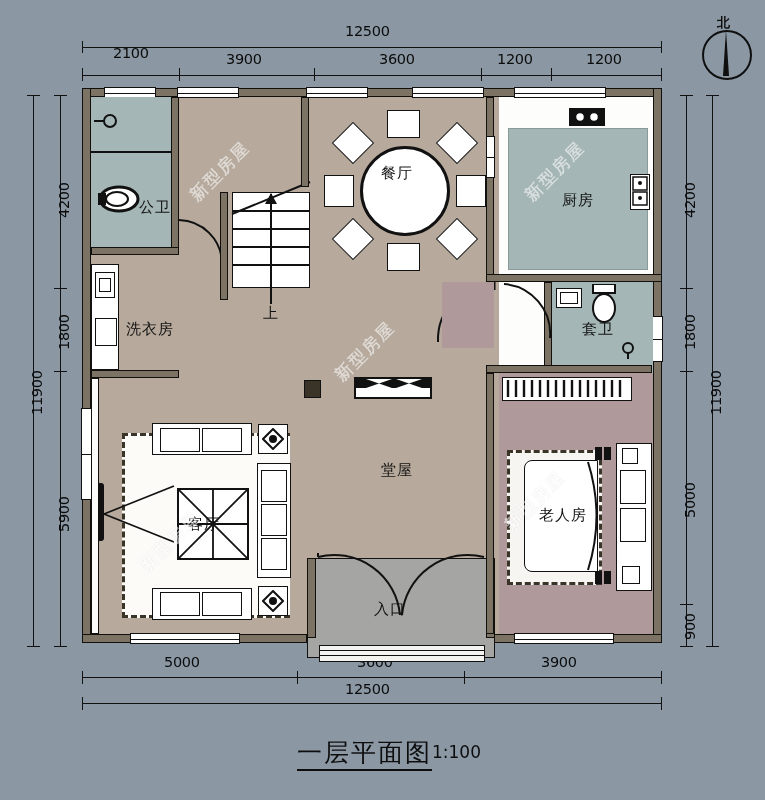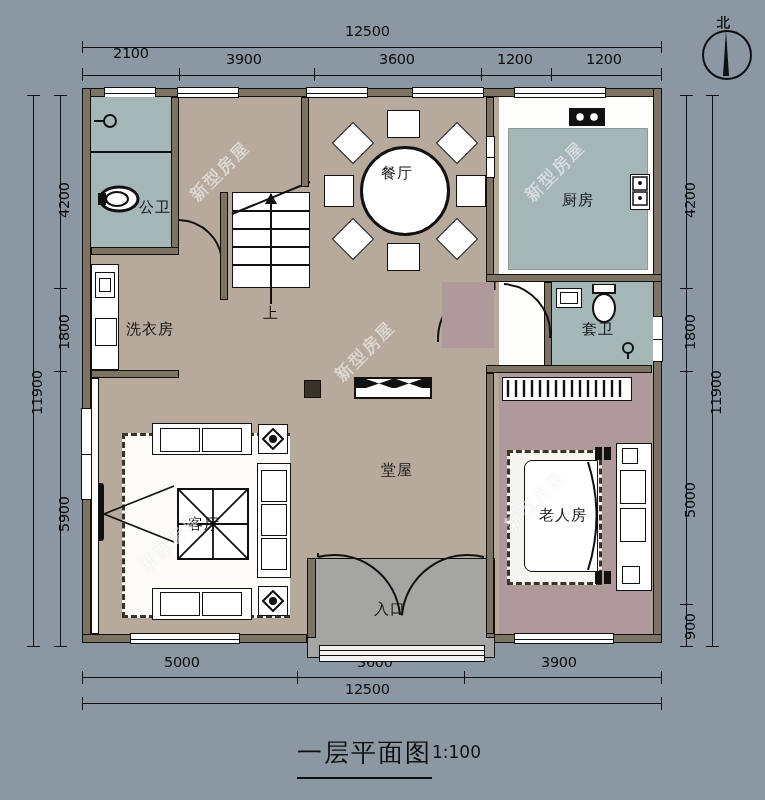--- a/index.html
+++ b/index.html
@@ -43,21 +43,21 @@
   }
 
   .furn{position:absolute;box-sizing:border-box;border:1.6px solid #111;background:#fff;}
   .furn.thin{border-width:1.2px;}
   .win{position:absolute;background:#fff;border:1.5px solid #111;box-sizing:border-box;}
   .win:after{content:"";position:absolute;left:0;right:0;top:50%;height:1.2px;background:#111;}
 
   
   #title{
     position:absolute;left:297px;top:736px;color:#0d0d0d;
-    font-size:25px;letter-spacing:2px;border-bottom:2.5px solid #0d0d0d;padding-bottom:8px;
+    font-size:25px;letter-spacing:2px;border-bottom:2.5px solid #0d0d0d;padding-bottom:0;
   }
   #scale{position:absolute;left:432px;top:742px;color:#0d0d0d;font-size:17px;}
   #watermark{
     position:absolute;left:462px;top:757px;color:#f2f2f2;font-size:31px;
     letter-spacing:1px;font-weight:bold;opacity:.95;
   }
   .wm{
     position:absolute;color:#ffffff;opacity:.55;font-size:17px;font-weight:bold;
     letter-spacing:2px;transform:rotate(-45deg);transform-origin:left top;
     pointer-events:none;text-shadow:0 0 1px rgba(0,0,0,.25);

